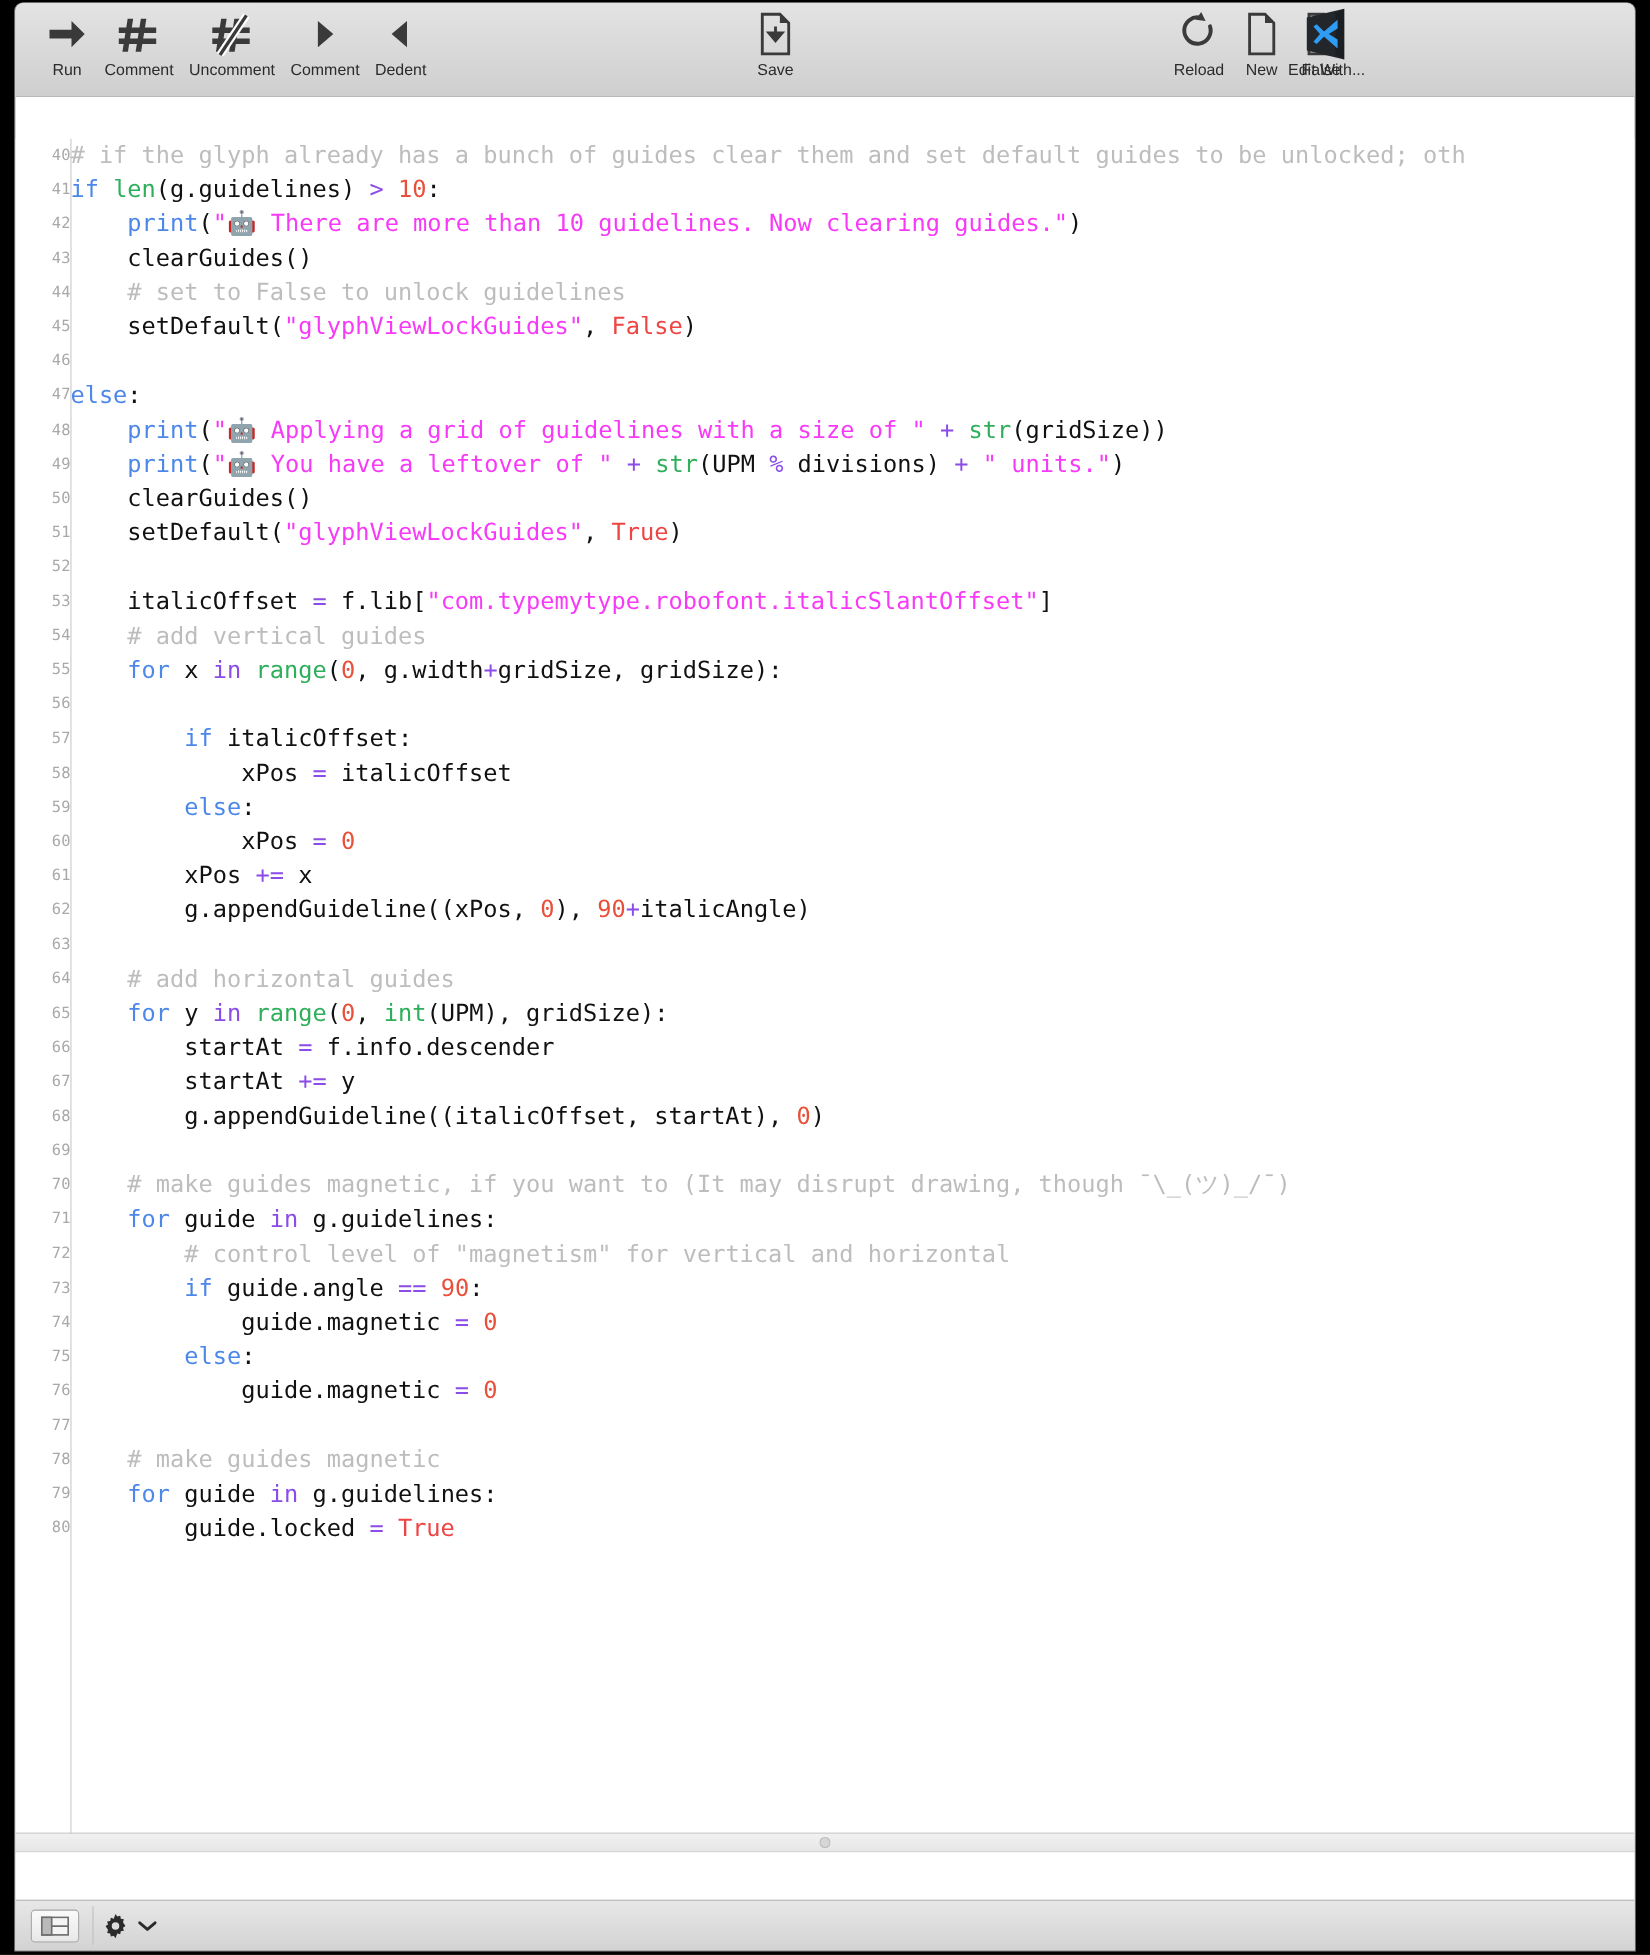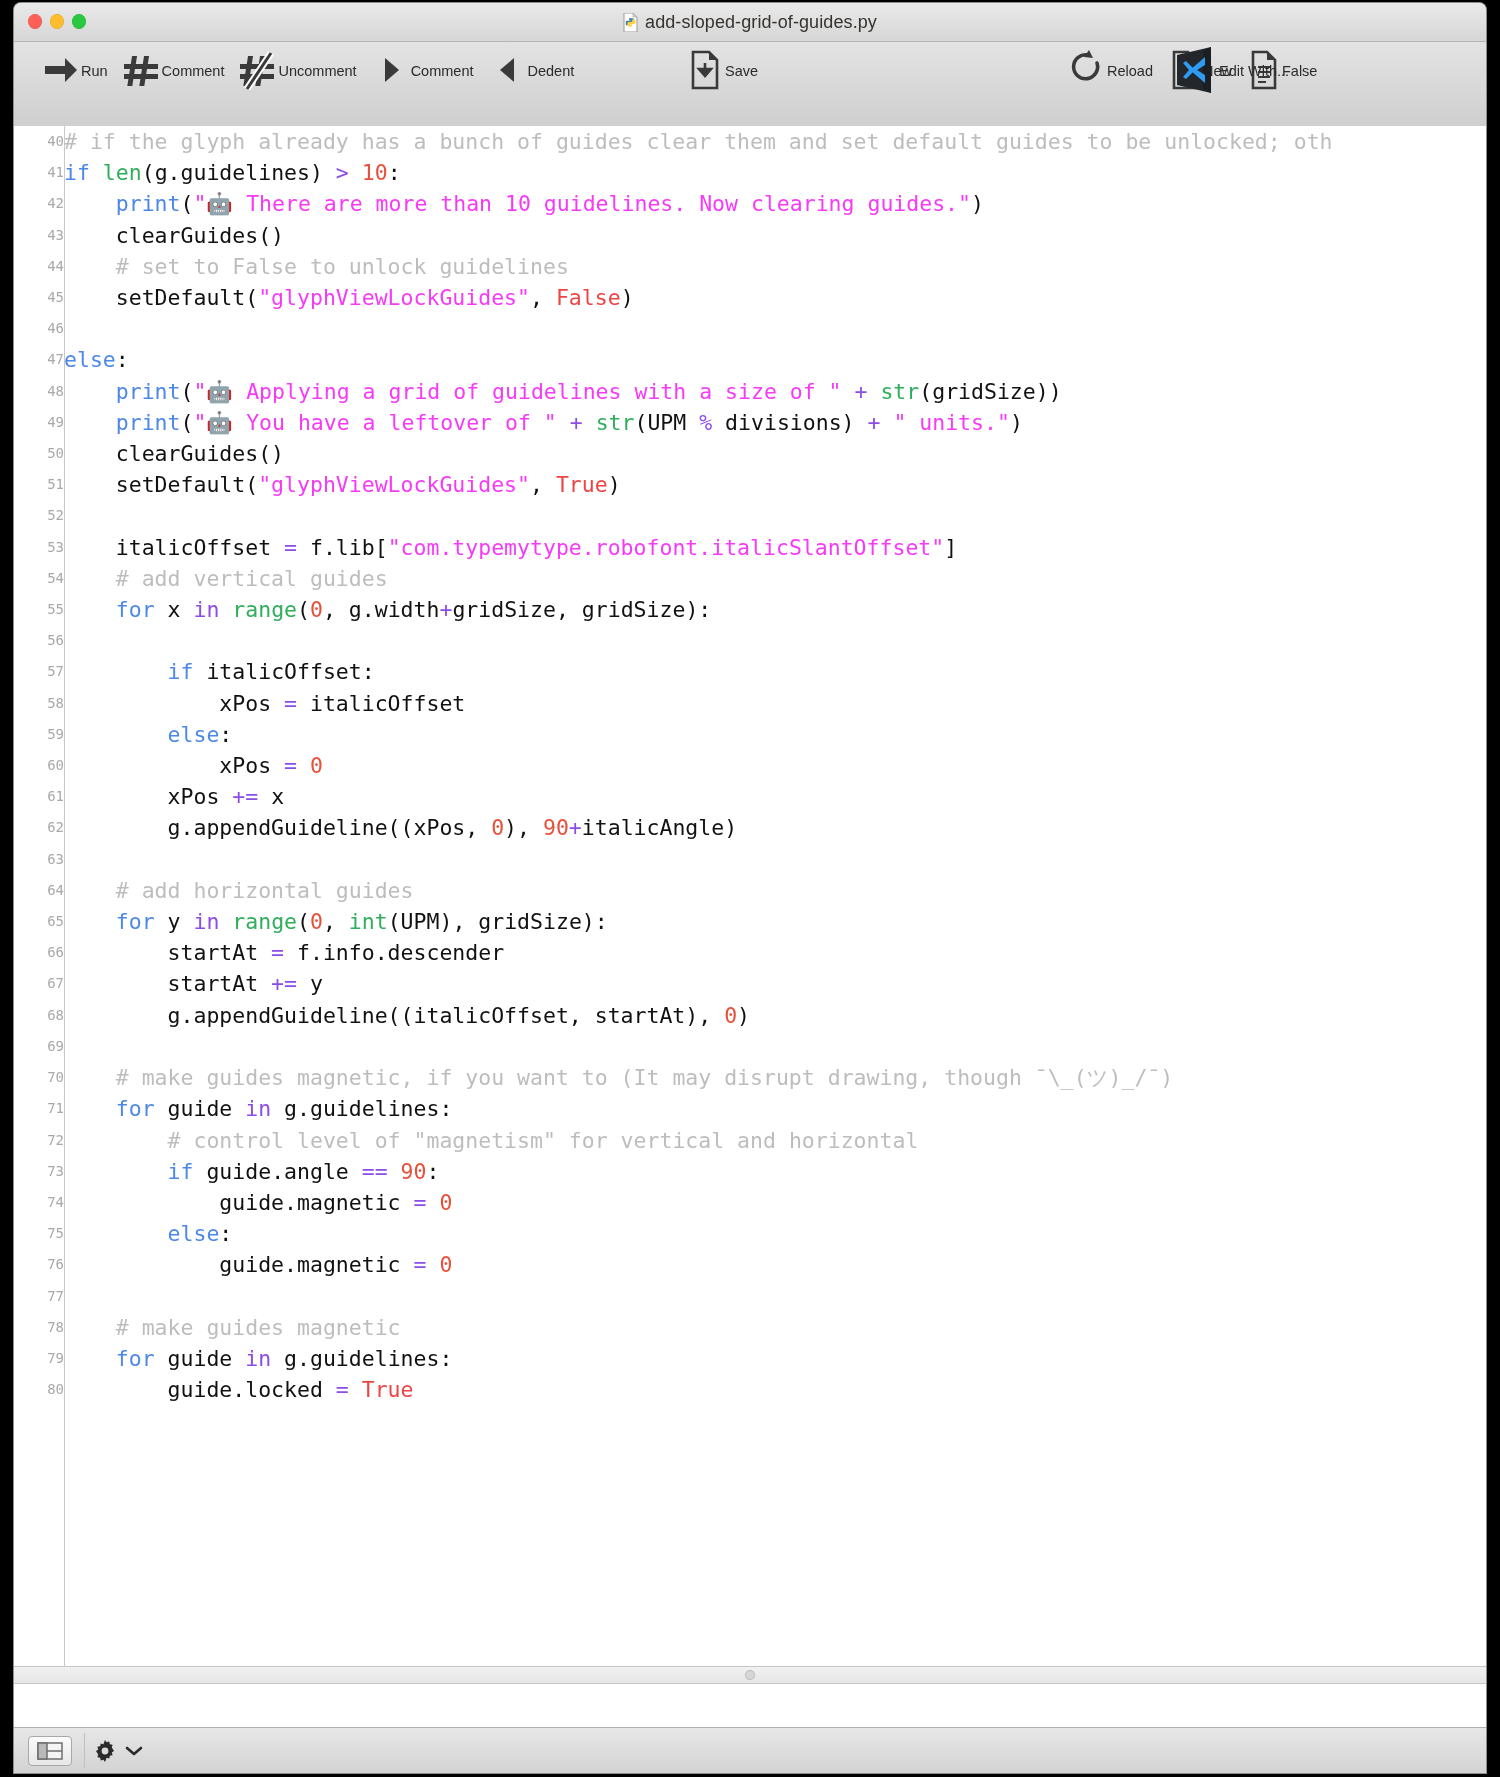--- a/index.html
+++ b/index.html
@@ -37,21 +37,21 @@
 
   
   .toolbar{
     position:relative;height:84px;
     background:linear-gradient(to bottom,#e3e3e3 0%,#cfcfcf 100%);
     border-bottom:1px solid #a8a8a8;
   }
   .tb-group{position:absolute;top:4px;display:flex;align-items:flex-start;}
   .tb-item{
     width:auto;min-width:40px;padding:0 7px;
-    display:flex;flex-direction:row;align-items:center;justify-content:flex-start;
+    display:flex;flex-direction:column;align-items:center;justify-content:flex-start;
     cursor:default;
   }
   .tb-glyph{height:48px;display:flex;align-items:center;justify-content:center;}
   .tb-label{
     font-size:14.5px;color:#2b2b2b;margin-top:1px;white-space:nowrap;
     font-family:"Liberation Sans", sans-serif;
   }
   .g-left{left:20px;}
   .g-mid{left:664px;}
   .g-right{left:1046px;justify-content:center;}
@@ -125,36 +125,20 @@
   .gear-btn{
     margin-left:22px;display:flex;align-items:center;gap:9px;
   }
   .sep-v{position:absolute;left:70px;top:5px;bottom:5px;width:1px;background:#bfbfbf;}
 </style>
 </head>
 <body>
 
 <div class="window">
 
-  <div class="titlebar">
-    <div class="lights">
-      <div class="light l-red"></div>
-      <div class="light l-yellow"></div>
-      <div class="light l-green"></div>
-    </div>
-    <div class="title-wrap">
-      <svg class="py-icon" viewBox="0 0 15 19">
-        <path d="M1 0h9l4 4v15H1z" fill="#fdfdfd" stroke="#9b9b9b" stroke-width="1"></path>
-        <path d="M10 0l4 4h-4z" fill="#d8d8d8" stroke="#9b9b9b" stroke-width=".6"></path>
-        <path d="M6 5.2h3.2c1 0 1.5.5 1.5 1.4v1.7c0 .9-.5 1.4-1.5 1.4H7.3c-.9 0-1.5.5-1.5 1.4v1.2H4.1c-.9 0-1.3-.6-1.3-1.6V9.2c0-1 .5-1.5 1.4-1.5h3.4v-.5H6z" fill="#3d7daf"></path>
-        <path d="M9.1 13.6H5.9c-1 0-1.5-.5-1.5-1.4v-1.7c0-.9.5-1.4 1.5-1.4h1.9c.9 0 1.5-.5 1.5-1.4V6.5H11c.9 0 1.3.6 1.3 1.6v1.5c0 1-.5 1.5-1.4 1.5H7.5v.5h1.6z" fill="#ffd141"></path>
-      </svg>
-      <span class="title-text">add-sloped-grid-of-guides.py</span>
-    </div>
-  </div>
 
   <div class="toolbar">
 
     <div class="tb-group g-left">
 
       <div class="tb-item">
         <div class="tb-glyph">
           <svg width="40" height="40" viewBox="0 0 40 40">
             <path d="M4 16h20V8l12 12-12 12v-8H4z" fill="#3a3a3a"></path>
           </svg>

